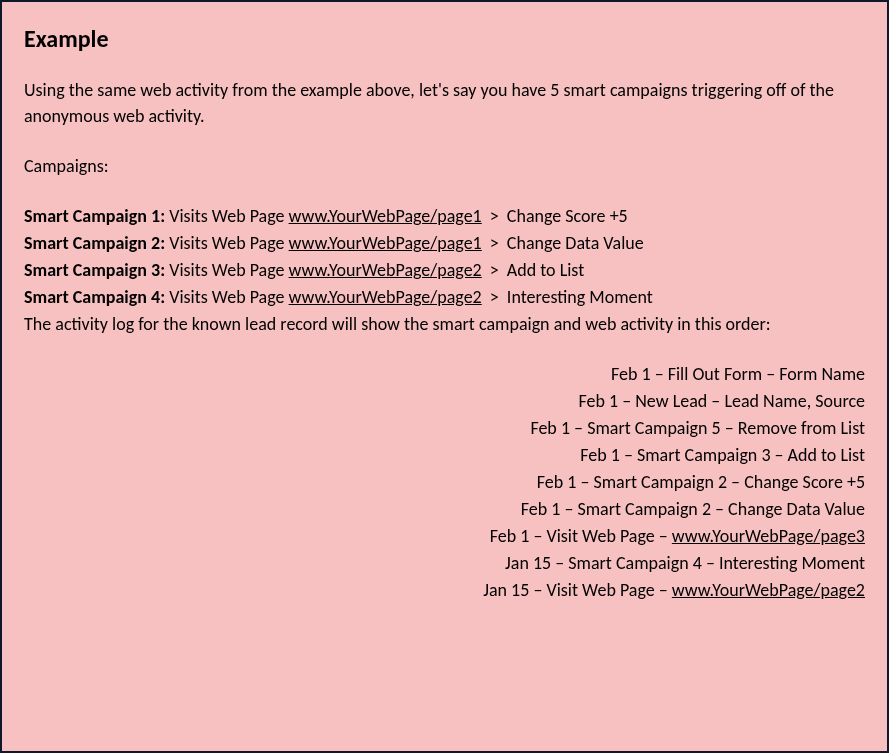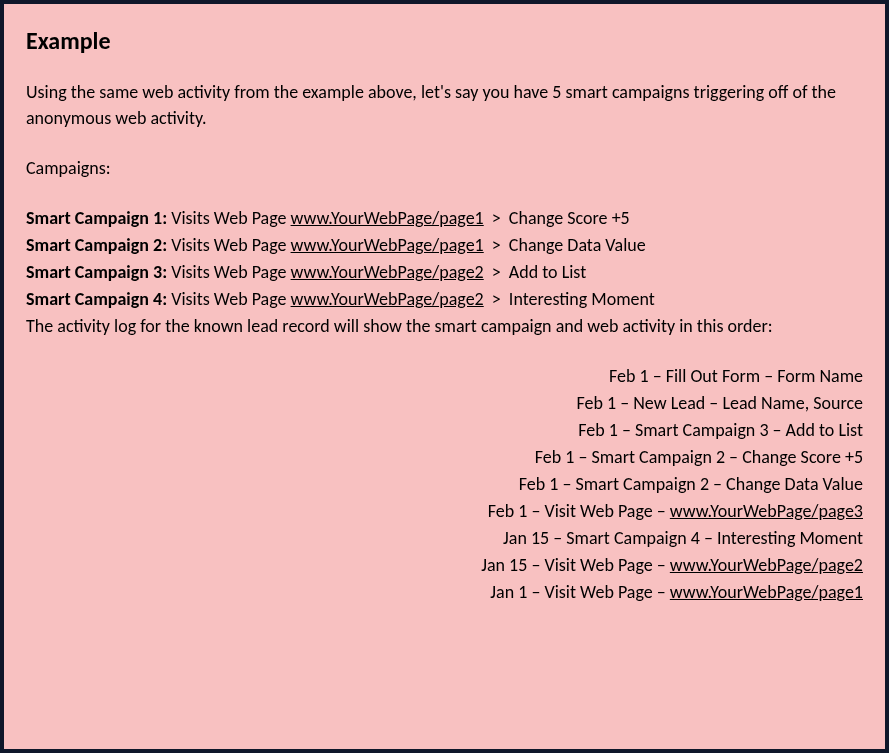--- a/index.html
+++ b/index.html
@@ -10,21 +10,21 @@
     body {
       font-family: Calibri, 'Segoe UI', Arial, sans-serif;
       font-size: 18px;
       color: #000;
       background: #fff;
     }
     .container {
       width: 889px;
       height: 753px;
       background: #f8c1c1;
-      border: 4px solid #0f172a;
+      border: 2px solid #0f172a;
       padding: 20px 22px;
       line-height: 1.45;
     }
     .title {
       font-weight: bold;
       font-size: 24px;
       margin-bottom: 20px;
     }
     .intro {
       margin-bottom: 24px;
@@ -90,21 +90,21 @@
       <span class="gt">&gt;</span>
       <span>Interesting Moment</span>
     </div>
   </div>
 
   <div class="outro">The activity log for the known lead record will show the smart campaign and web activity in this order:</div>
 
   <div class="activity-log">
     <div class="log-row"><span>Feb 1</span><span> – </span><span>Fill Out Form</span><span> – </span><span>Form Name</span></div>
     <div class="log-row"><span>Feb 1</span><span> – </span><span>New Lead</span><span> – </span><span>Lead Name, Source</span></div>
+    <div class="log-row"><span>Feb 1</span><span> – </span><span>Smart Campaign 5</span><span> – </span><span>Remove from List</span></div>
     <div class="log-row"><span>Feb 1</span><span> – </span><span>Smart Campaign 3</span><span> – </span><span>Add to List</span></div>
     <div class="log-row"><span>Feb 1</span><span> – </span><span>Smart Campaign 2</span><span> – </span><span>Change Score +5</span></div>
     <div class="log-row"><span>Feb 1</span><span> – </span><span>Smart Campaign 2</span><span> – </span><span>Change Data Value</span></div>
     <div class="log-row"><span>Feb 1</span><span> – </span><span>Visit Web Page</span><span> – </span><span class="underlined">www.YourWebPage/page3</span></div>
     <div class="log-row"><span>Jan 15</span><span> – </span><span>Smart Campaign 4</span><span> – </span><span>Interesting Moment</span></div>
     <div class="log-row"><span>Jan 15</span><span> – </span><span>Visit Web Page</span><span> – </span><span class="underlined">www.YourWebPage/page2</span></div>
-    <div class="log-row"><span>Jan 1</span><span> – </span><span>Visit Web Page</span><span> – </span><span class="underlined">www.YourWebPage/page1</span></div>
   </div>
 </div>
 
 </body></html>

